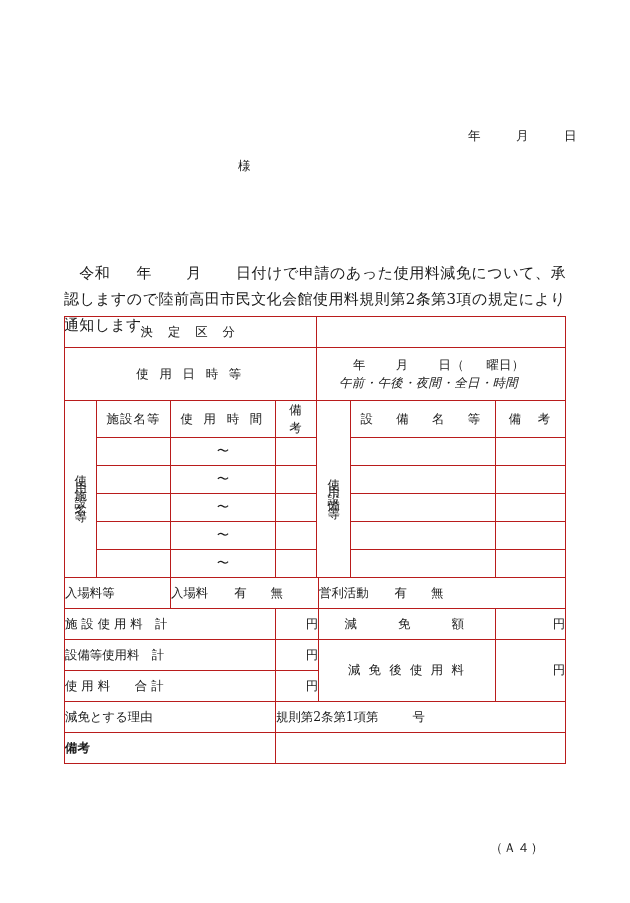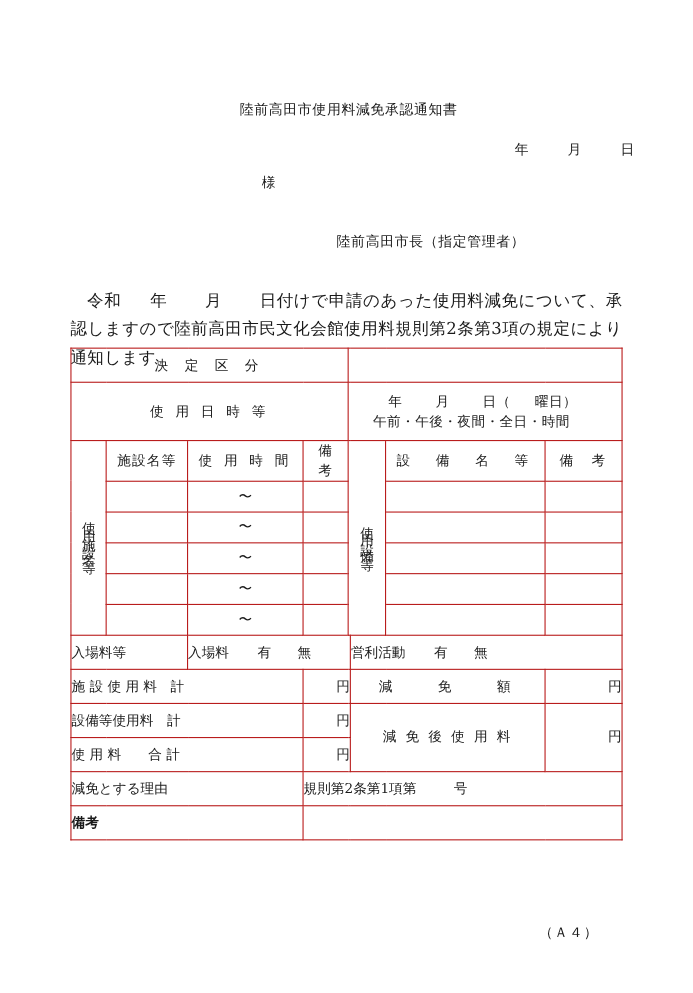--- a/index.html
+++ b/index.html
@@ -90,48 +90,46 @@
     writing-mode: vertical-rl;
     text-orientation: upright;
     letter-spacing: 7px;
     line-height: 1;
     font-size: 12.4px;
   }
 
   .two-line { padding: 5px 0 5px 0; margin-left: 32px; }
   .two-line .ln { display: block; }
   .two-line .ln1 { padding-left: 36px; letter-spacing: 0.4px; }
-  .two-line .ln2 { padding-left: 22px; letter-spacing: 0.4px; }
+  .two-line .ln2 { padding-left: 22px; letter-spacing: 0.4px; font-style: italic; }
   .two-line .gap { display: inline-block; width: 30px; }
   .two-line .gap-s { display: inline-block; width: 22px; }
 
   .tilde { text-align: center; letter-spacing: 0; }
 
   .yn .gap-a { display: inline-block; width: 26px; }
   .yn .gap-b { display: inline-block; width: 24px; }
 
   #footer-a4 { left: 490px; top: 840px; letter-spacing: 1px; }
 </style>
 </head>
 <body>
 
 <div class="page">
 
 
-  <div class="abs t13" id="doc-title">陸前高田市使用料減免承認通知書</div>
 
   <div class="abs t13" id="date-line">
     <span class="seg">年</span>
     <span class="seg">月</span>
     <span class="seg">日</span>
   </div>
 
   <div class="abs t13" id="addressee">様</div>
 
-  <div class="abs t13" id="issuer">陸前高田市長（指定管理者）</div>
 
   <div id="body-para"><span class="indent"></span><span>令和</span><span class="blank-s"></span><span>年</span><span class="blank-m"></span><span>月</span><span class="blank-m"></span><span>日付けで申請のあった使用料減免について、承認しますので陸前高田市民文化会館使用料規則第2条第3項の規定により通知します。</span></div>
 
   <table id="main-table">
     <colgroup>
       <col style="width:32px">
       <col style="width:74px">
       <col style="width:105px">
       <col style="width:41px">
       <col style="width:2px">

